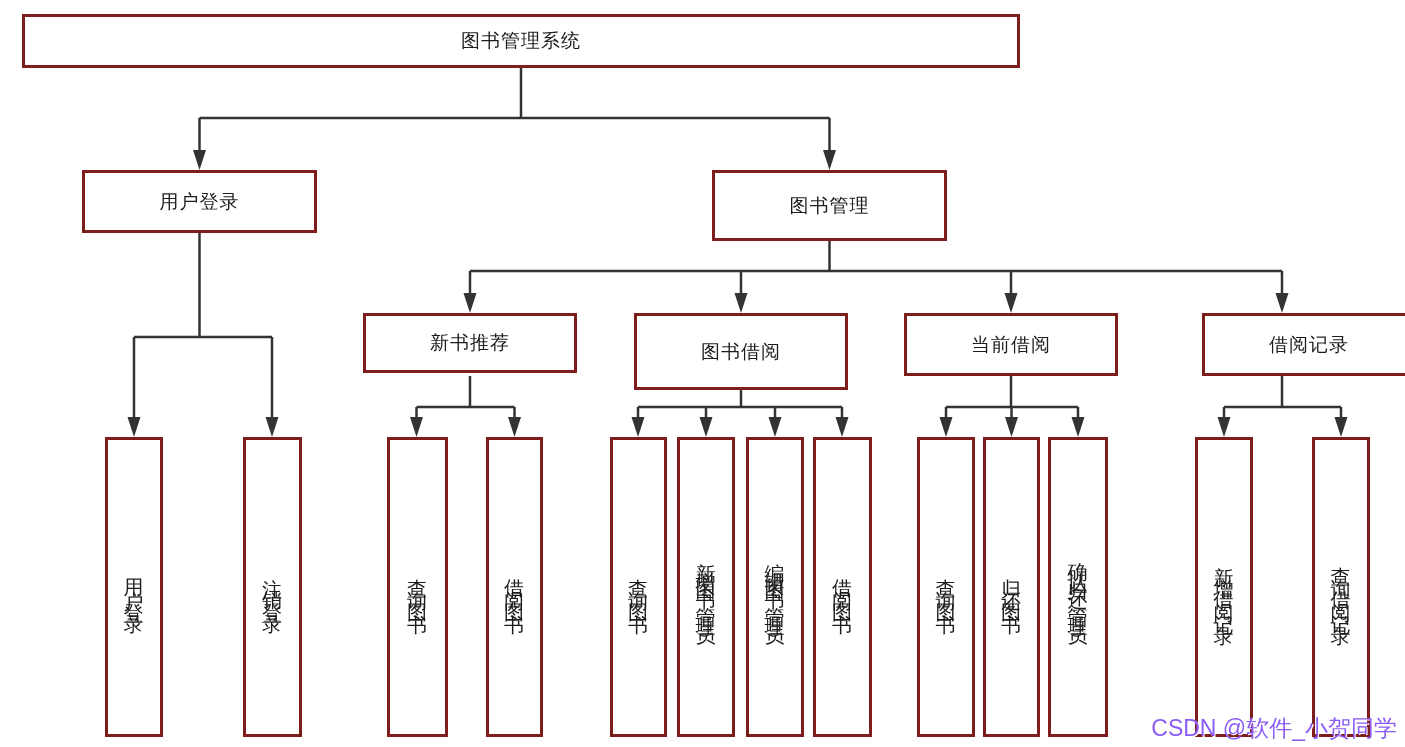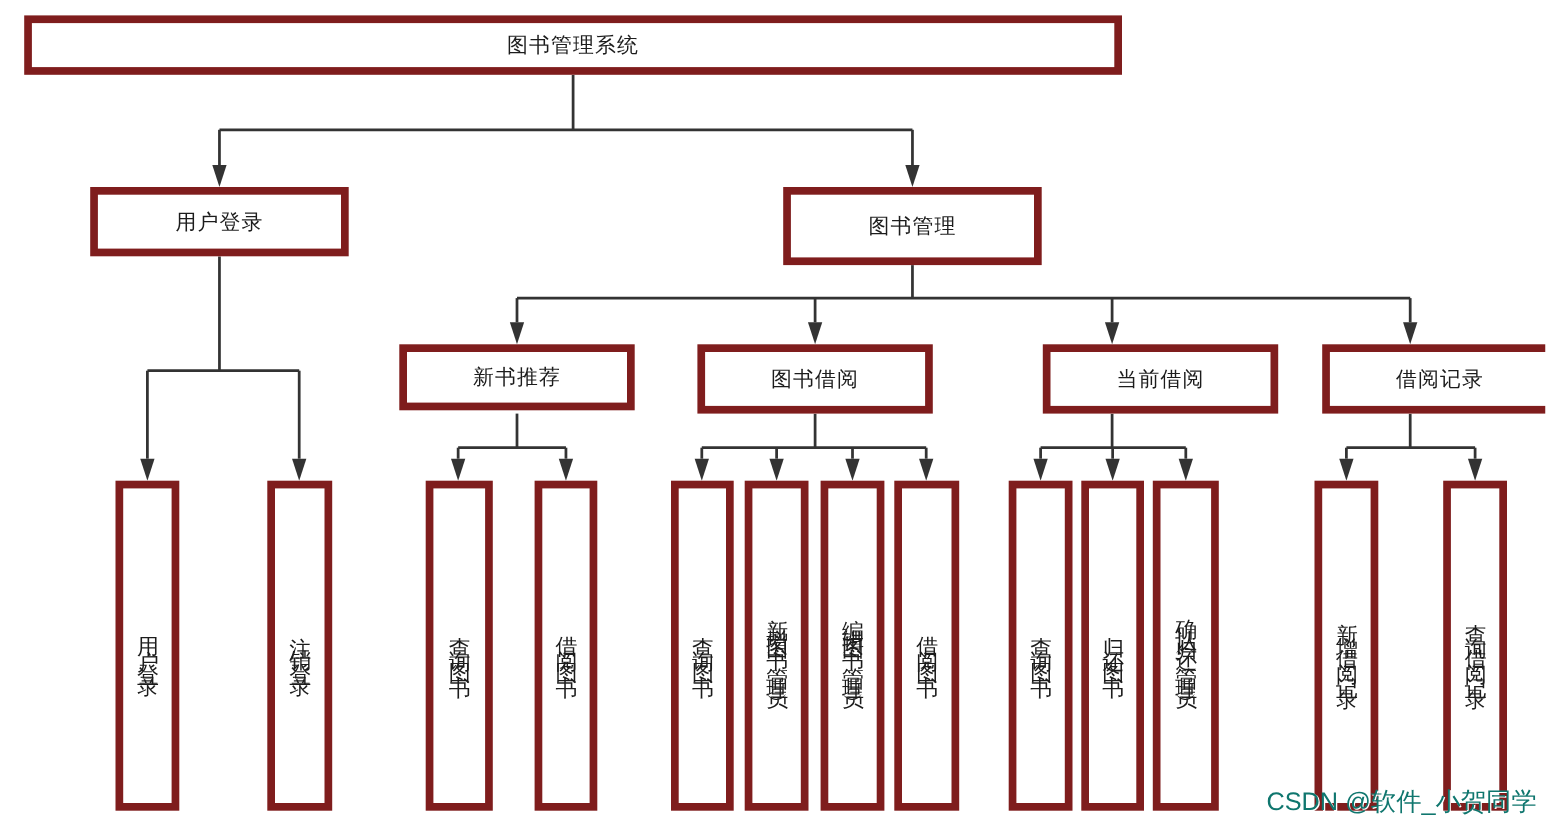--- a/index.html
+++ b/index.html
@@ -16,21 +16,21 @@
     overflow: hidden;
   }
   #connectors {
     position: absolute;
     left: 0; top: 0;
     width: 1405px; height: 747px;
   }
   .box {
     position: absolute;
     box-sizing: border-box;
-    border: 7px solid #7f1d1d;
+    border: 3px solid #7f1d1d;
     background: #ffffff;
     display: flex;
     align-items: center;
     justify-content: center;
     color: #1c1c1c;
     font-size: 19px;
     letter-spacing: 1px;
     text-align: center;
   }
   .hlabel { white-space: nowrap; }
@@ -44,21 +44,21 @@
     letter-spacing: 12px;
     font-size: 20px;
     line-height: 1;
   }
   .vlabel.long { letter-spacing: 9px; }
   #watermark {
     position: absolute;
     right: 8px;
     bottom: 3px;
     font-size: 23px;
-    color: #0f766e;
+    color: #8b5cf6;
     text-shadow: 1px 1px 0 #ffffff;
     white-space: nowrap;
     z-index: 5;
     pointer-events: none;
   }
 </style>
 </head>
 <body>
 
 <div id="stage">
@@ -148,24 +148,24 @@
   <div class="box" style="left:82px; top:170px; width:235px; height:63px;">
     <span class="hlabel">用户登录</span>
   </div>
   <div class="box" style="left:712px; top:170px; width:235px; height:71px;">
     <span class="hlabel">图书管理</span>
   </div>
 
   <div class="box" style="left:363px; top:313px; width:214px; height:60px;">
     <span class="hlabel">新书推荐</span>
   </div>
-  <div class="box" style="left:634px; top:313px; width:214px; height:63px;">
+  <div class="box" style="left:634px; top:313px; width:214px; height:77px;">
     <span class="hlabel">图书借阅</span>
   </div>
-  <div class="box" style="left:904px; top:313px; width:214px; height:63px;margin-left:44px;">
+  <div class="box" style="left:904px; top:313px; width:214px; height:63px;">
     <span class="hlabel">当前借阅</span>
   </div>
   <div class="box" style="left:1202px; top:313px; width:214px; height:63px;">
     <span class="hlabel">借阅记录</span>
   </div>
 
   <div class="box leaf" style="left:105px; width:58px;">
     <span class="vlabel">用户登录</span>
   </div>
   <div class="box leaf" style="left:243px; width:59px;">

